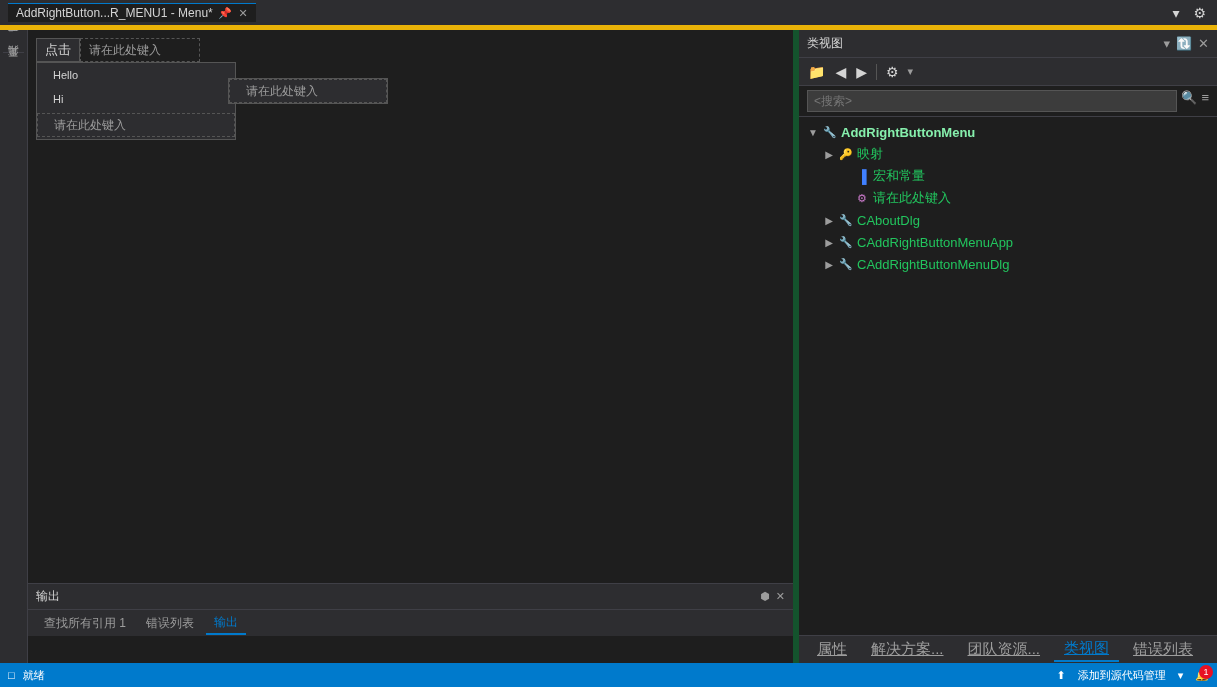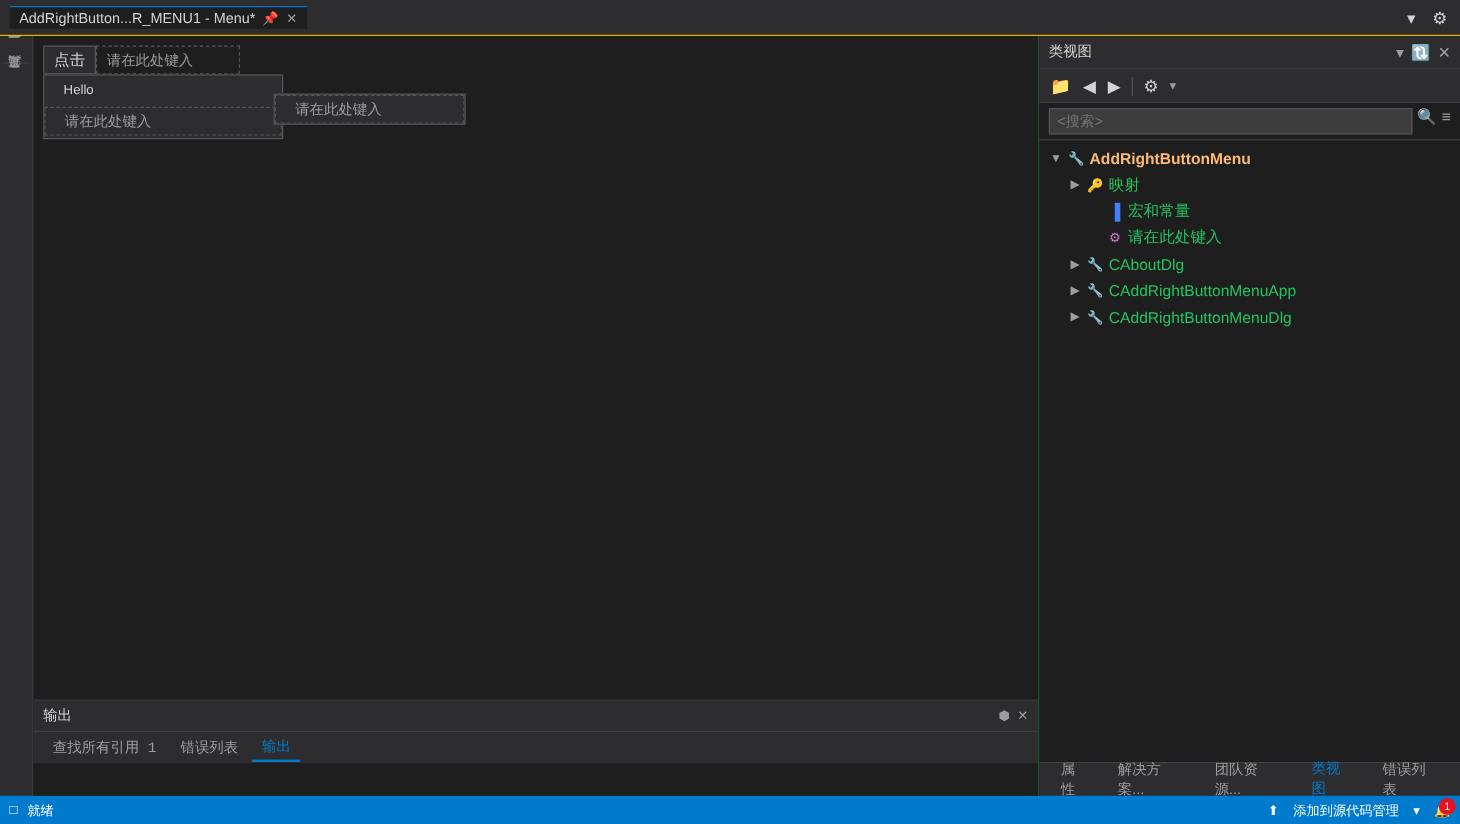--- a/index.html
+++ b/index.html
@@ -14,21 +14,21 @@
       display: flex;
       flex-direction: column;
     }
 
     
     .top-bar {
       display: flex;
       align-items: center;
       background: #2d2d30;
       height: 30px;
-      border-bottom: 1px solid #eab308;
+      border-bottom: 5px solid #eab308;
       padding: 0 8px;
       gap: 8px;
     }
     .tab-title {
       color: #d4d4d4;
       font-size: 12px;
       padding: 2px 8px;
       display: flex;
       align-items: center;
       gap: 6px;
@@ -226,37 +226,36 @@
       height: 26px;
       padding: 0 8px;
       gap: 4px;
       background: #2d2d30;
     }
     .output-tab {
       color: #9d9d9d;
       font-size: 12px;
       padding: 2px 8px;
       cursor: pointer;
-      font-family: Liberation Mono, monospace;
     }
     .output-tab.active {
       color: #007acc;
       border-bottom: 2px solid #007acc;
     }
     .output-content {
       flex: 1;
       background: #1e1e1e;
       padding: 4px 8px;
     }
 
     
     .right-panel {
-      width: 352px;
-      background: #1e1e1e;
-      border-left: 1px solid #14532d;
+      width: 424px;
+      background: #1e1e1e;
+      border-left: 6px solid #14532d;
       display: flex;
       flex-direction: column;
     }
     .right-panel-header {
       display: flex;
       align-items: center;
       background: #2d2d30;
       height: 28px;
       padding: 0 8px;
       border-bottom: 1px solid #3f3f46;
@@ -346,21 +345,21 @@
       align-items: center;
       justify-content: center;
       font-size: 11px;
     }
     .tree-label {
       font-size: 13px;
       color: #22c55e;
     }
     .tree-label.bold {
       font-weight: bold;
-      color: #fdba74;
+      color: #86efac;
     }
     .tree-indent {
       padding-left: 24px;
     }
     .tree-indent2 {
       padding-left: 40px;
     }
 
     
     .status-bar {
@@ -404,23 +403,24 @@
       display: flex;
       align-items: center;
       background: #2d2d30;
       height: 28px;
       padding: 0 8px;
       gap: 4px;
       border-top: 1px solid #3f3f46;
     }
     .bottom-tab {
       color: #9d9d9d;
-      font-size: 12px;
+      font-size: 15px;
       padding: 2px 10px;
       cursor: pointer;
+      text-decoration: underline;
     }
     .bottom-tab.active {
       color: #007acc;
       border-bottom: 2px solid #007acc;
     }
 
     
     .icon-orange { color: #c8a030; }
   </style>
 </head>
@@ -448,20 +448,21 @@
 
   <div class="center-content">
     <div class="menu-editor">
 
       <div class="menu-row" style="margin-bottom:0;">
         <div class="menu-item" style="position:relative;">
           <button class="menu-label-btn">点击</button>
 
           <div class="menu-dropdown">
             <div class="dropdown-item">Hello</div>
+            <div class="dropdown-item">Hi</div>
             <div class="dropdown-item placeholder-item">请在此处键入</div>
           </div>
         </div>
         <div class="menu-placeholder">
           <span>请在此处键入</span>
         </div>
       </div>
 
       <div class="submenu-popup">
         <div class="submenu-placeholder">

